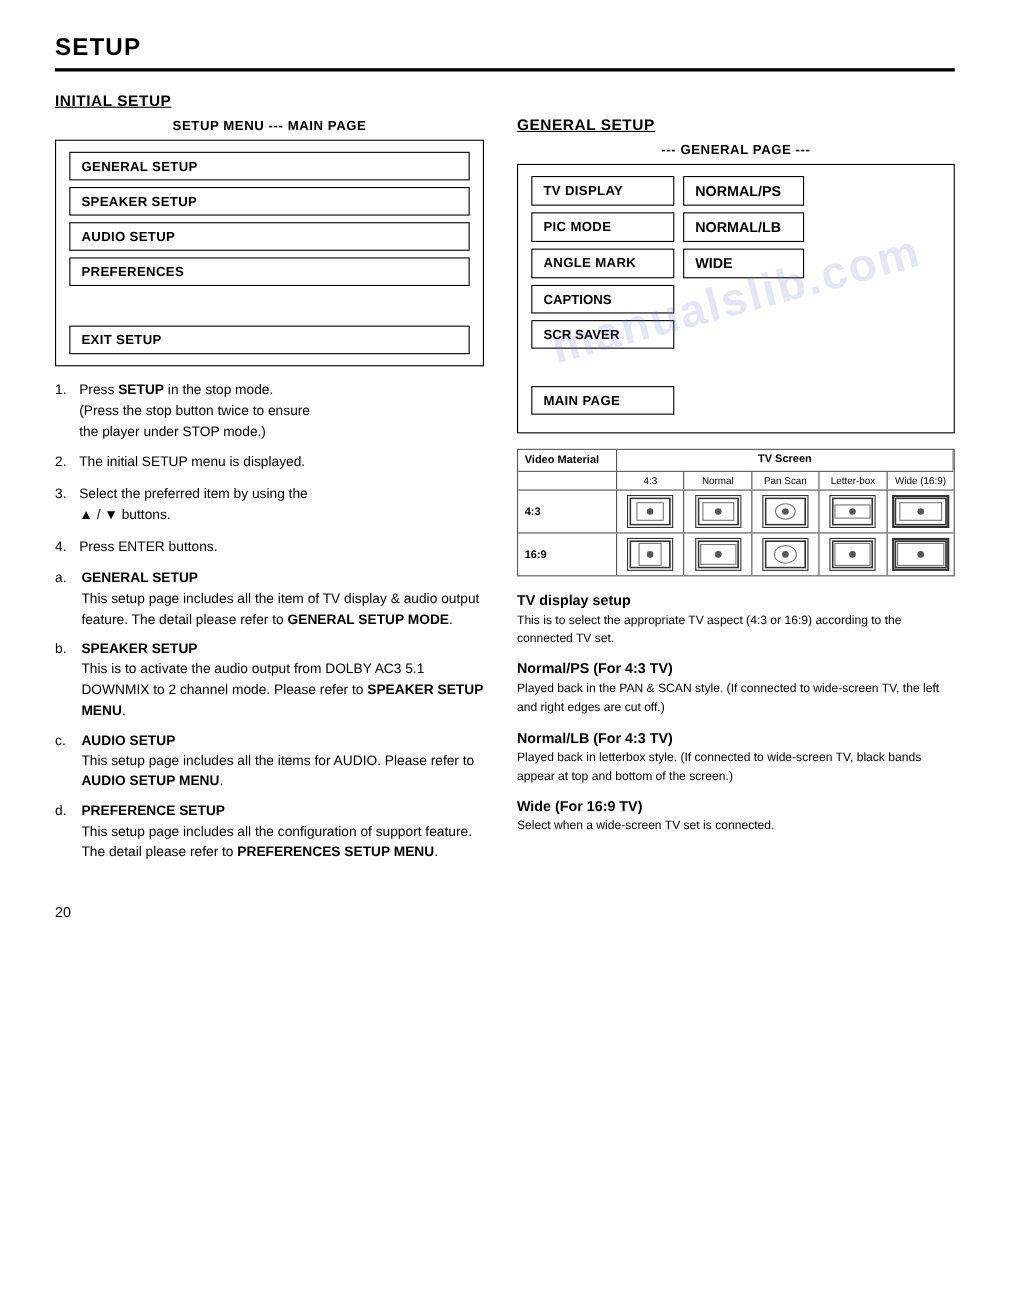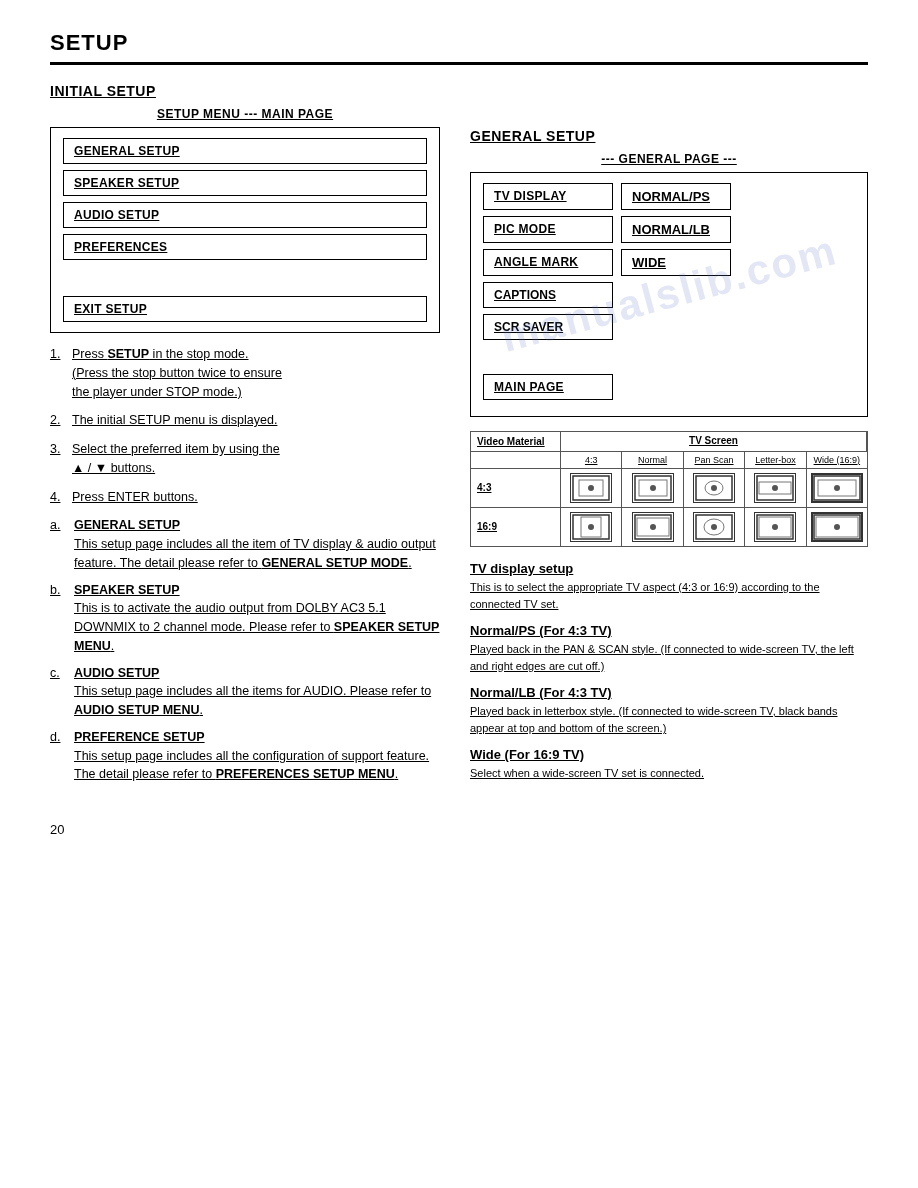--- a/index.html
+++ b/index.html
@@ -20,22 +20,21 @@
       border-bottom: 3px solid #000;
       padding-bottom: 6px;
       margin-bottom: 18px;
       letter-spacing: 1px;
     }
 
     
     .main-columns {
       display: flex;
       gap: 30px;
-      align-items: flex-end;
-      text-decoration: underline;
+      align-items: center;
     }
     .left-col { width: 390px; flex-shrink: 0; }
     .right-col { flex: 1; }
 
     
     .section-header {
       font-size: 14px;
       font-weight: 900;
       margin-bottom: 8px;
       letter-spacing: 0.5px;

